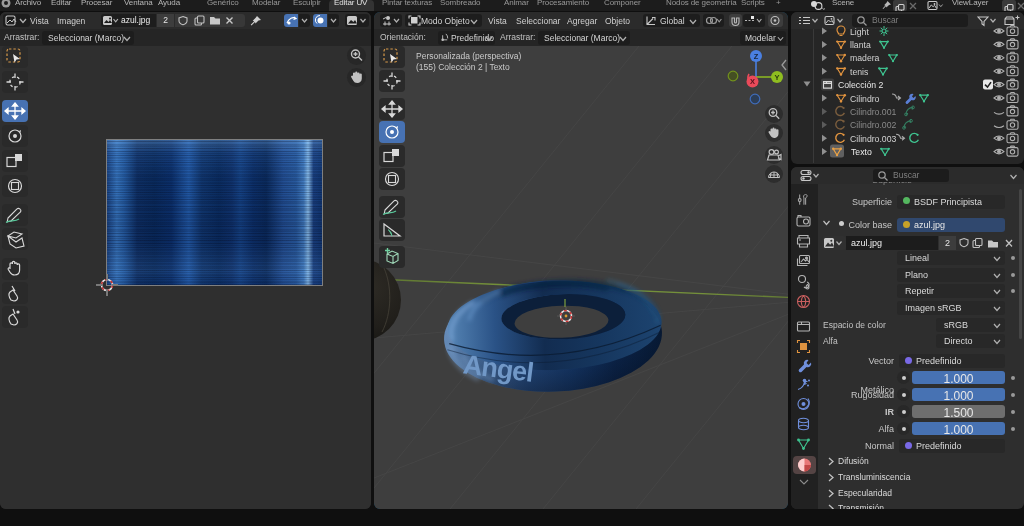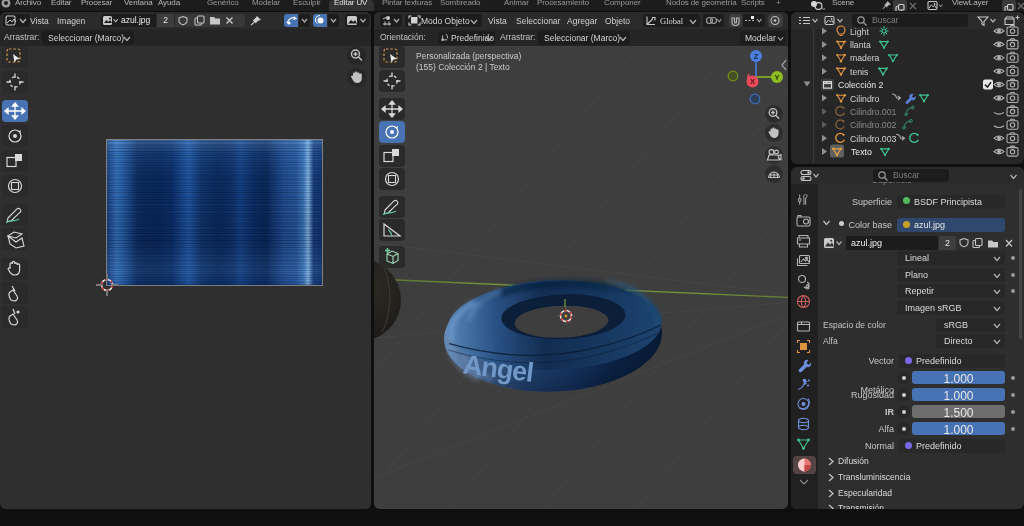--- a/index.html
+++ b/index.html
@@ -285,21 +285,21 @@
         </svg>
     </div>
     <span class="mlabel" style="left:114px;">Vista</span>
     <span class="mlabel" style="left:142px;">Seleccionar</span>
     <span class="mlabel" style="left:193px;">Agregar</span>
     <span class="mlabel" style="left:231px;">Objeto</span>
     <div class="pill" style="left:269px; top:2px; width:57px; height:13px;">
       <svg width="14" height="13" viewBox="0 0 14 13" style="position:absolute; left:1px">
         <path d="M3 2.5 v8 h8 M3 10.5 l6-6 M8 3.5 h3 v3" fill="none" stroke="#c8c8c8" stroke-width="1.1"></path>
       </svg>
-      <span style="position:absolute; left:17px; top:1.5px;font-family:Liberation Serif, serif;">Global</span>
+      <span style="position:absolute; left:17px; top:1.5px;">Global</span>
       <svg width="8" height="8" viewBox="0 0 8 8" style="position:absolute; right:3px; top:4px">
           <path d="M1 2 l3 3.5 3-3.5" fill="none" stroke="#b0b0b0" stroke-width="1.2"></path>
         </svg>
     </div>
     <div class="pill" style="left:329px; top:2px; width:21px; height:13px;">
       <svg width="21" height="13" viewBox="0 0 21 13">
         <circle cx="6.5" cy="6.5" r="3" fill="none" stroke="#9a9a9a" stroke-width="1.2"></circle>
         <circle cx="10.5" cy="6.5" r="3" fill="none" stroke="#9a9a9a" stroke-width="1.2"></circle>
         <path d="M14 5 l2.2 2.8 2.2-2.8" fill="none" stroke="#9a9a9a" stroke-width="1.1"></path>
       </svg>

